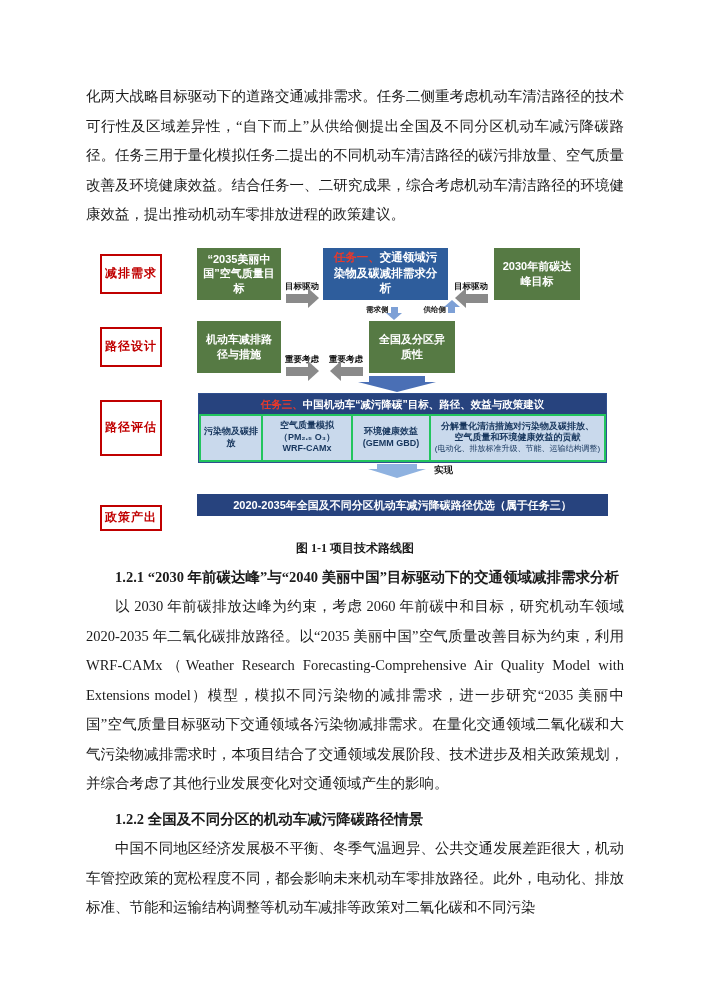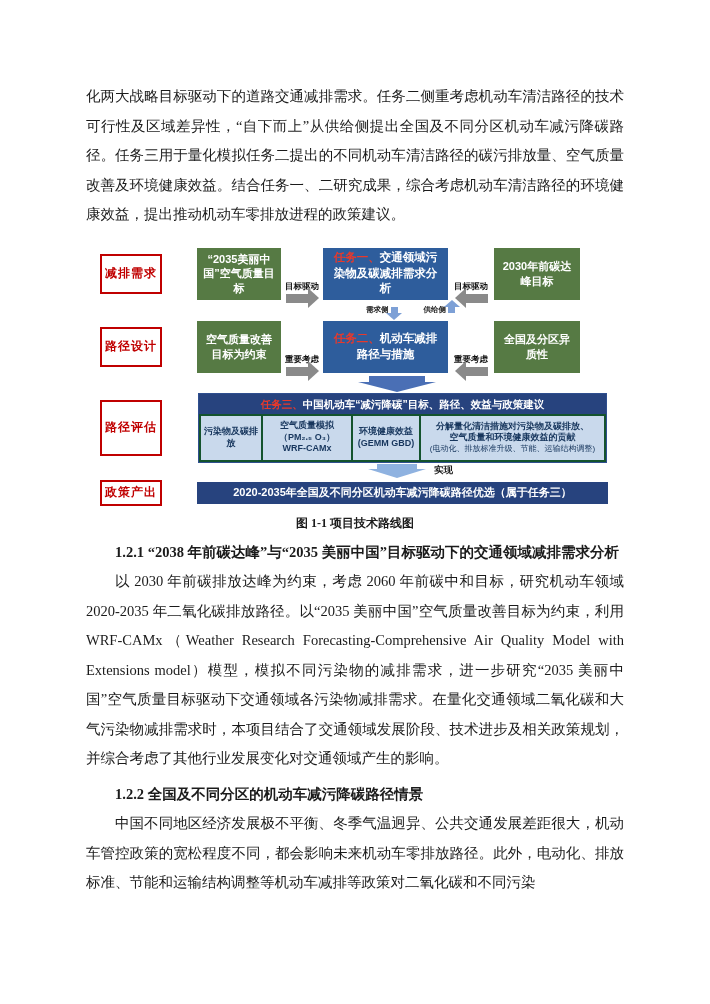--- a/index.html
+++ b/index.html
@@ -14,21 +14,21 @@
   .h3 { margin:6px 0 0 0; font-weight:bold; font-size:14.5px; line-height:29.5px; text-indent:2em; text-align:justify; }
 
   
   .figure { margin-top:15px; font-family:"Liberation Sans","DejaVu Sans",sans-serif; }
   .frow { display:flex; align-items:center; }
   .rbox {
     flex:0 0 62px; margin-left:14px; border:2px solid #c00000; background:#fff;
     color:#c00000; font-weight:bold; font-size:12px; letter-spacing:1px;
     display:flex; align-items:center; justify-content:center; text-align:center;
   }
-  .h40{height:40px;} .h56{height:56px;} .h26{height:26px;}
+  .h40{height:40px;} .h56{height:56px;} .h26{height:26px;margin-top:25px;}
   .gbox {
     background:#567a44; color:#fff; font-weight:bold; font-size:11px; line-height:1.3;
     display:flex; align-items:center; justify-content:center; text-align:center;
     padding:3px 5px; flex:0 0 auto;
   }
   .gleft { width:84px; height:52px; margin-left:35px; }
   .gright { width:86px; height:52px; }
   .tbox {
     width:125px; height:52px; background:#2e5d9c; color:#fff; font-weight:bold;
     font-size:11.5px; line-height:1.35; display:flex; align-items:center;
@@ -54,27 +54,27 @@
     border-left:8px solid transparent; border-right:8px solid transparent; border-top:7px solid #7da0d6; }
   .bup::after { content:""; position:absolute; bottom:100%; left:50%; margin-left:-8px;
     border-left:8px solid transparent; border-right:8px solid transparent; border-bottom:7px solid #7da0d6; }
 
   .bigarrowrow { position:relative; height:17px; }
   .bigarrow { position:absolute; left:311px; top:0; transform:translateX(-50%); width:56px; height:6px; background:#4a6fb5; }
   .bigarrow::after { content:""; position:absolute; top:6px; left:50%; transform:translateX(-50%);
     border-left:39px solid transparent; border-right:39px solid transparent; border-top:10px solid #4a6fb5; }
 
   .frow3 { display:flex; align-items:center; }
-  .t3 { margin-left:36px; width:409px; border:1px solid #2f4f8f; background:#14532d; }
+  .t3 { margin-left:36px; width:409px; border:1px solid #2f4f8f; background:#22c55e; }
   .t3head { background:#27437e; color:#fff; height:20px; line-height:20px; text-align:center; font-size:10.5px; font-weight:bold; white-space:nowrap; }
   .t3body { display:flex; gap:2px; padding:2px; }
   .t3cell { background:#c9d9ec; color:#17365d; font-weight:bold; font-size:9px; line-height:1.3;
     display:flex; flex-direction:column; align-items:center; justify-content:center; text-align:center;
     height:44px; padding:1px 2px; }
-  .c1{width:60px;} .c2{width:88px;} .c3{width:66px;} .c4{flex:1;}
+  .c1{width:60px;} .c2{width:88px;} .c3{width:76px;} .c4{flex:1;}
   .c4 .small { font-size:8px; font-weight:normal; }
 
   .realrow { position:relative; height:16px; }
   .realarrow { position:absolute; left:311px; top:1px; transform:translateX(-50%); width:40px; height:5px; background:#8fb2e0; }
   .realarrow::after { content:""; position:absolute; top:5px; left:50%; transform:translateX(-50%);
     border-left:29px solid transparent; border-right:29px solid transparent; border-top:9px solid #8fb2e0; }
   .reallbl { position:absolute; left:348px; top:1px; font-size:9.5px; font-weight:bold; color:#1b1b1b; }
 
   .frow4 { display:flex; align-items:center; margin-top:1px; }
   .bar { margin-left:35px; width:411px; height:22px; background:#27437e; color:#fff; font-weight:bold;
@@ -115,27 +115,24 @@
         <span class="bdown"></span>
       </span>
       <span class="linkgrp">
         <span class="llbl">供给侧</span>
         <span class="bup"></span>
       </span>
     </div>
 
     <div class="frow">
       <div class="rbox h40">路径设计</div>
-      <div class="gbox gleft">空气质量改善目标为约束</div>
+      <div class="gbox gleft">机动车减排路径与措施</div>
       <div class="acell">
         <span class="albl">重要考虑</span>
         <div class="harrow right"></div>
-      </div>
-      <div class="tbox">
-        <span><span class="tprefix">任务二、</span><span>机动车减排路径与措施</span></span>
       </div>
       <div class="acell r">
         <span class="albl">重要考虑</span>
         <div class="harrow left"></div>
       </div>
       <div class="gbox gright">全国及分区异质性</div>
     </div>
 
     <div class="bigarrowrow">
       <div class="bigarrow"></div>
@@ -173,18 +170,18 @@
     </div>
 
     <div class="frow4">
       <div class="rbox h26">政策产出</div>
       <div class="bar">2020-2035年全国及不同分区机动车减污降碳路径优选（属于任务三）</div>
     </div>
 
     <p class="figcap">图 1-1 项目技术路线图</p>
   </div>
 
-  <p class="h3">1.2.1 “2038 年前碳达峰”与“2035 美丽中国”目标驱动下的交通领域减排需求分析</p>
+  <p class="h3">1.2.1 “2030 年前碳达峰”与“2040 美丽中国”目标驱动下的交通领域减排需求分析</p>
   <p class="para ind">以 2030 年前碳排放达峰为约束，考虑 2060 年前碳中和目标，研究机动车领域 2020-2035 年二氧化碳排放路径。以“2035 美丽中国”空气质量改善目标为约束，利用 WRF-CAMx（Weather Research Forecasting-Comprehensive Air Quality Model with Extensions model）模型，模拟不同污染物的减排需求，进一步研究“2035 美丽中国”空气质量目标驱动下交通领域各污染物减排需求。在量化交通领域二氧化碳和大气污染物减排需求时，本项目结合了交通领域发展阶段、技术进步及相关政策规划，并综合考虑了其他行业发展变化对交通领域产生的影响。</p>
   <p class="h3">1.2.2 全国及不同分区的机动车减污降碳路径情景</p>
   <p class="para ind">中国不同地区经济发展极不平衡、冬季气温迥异、公共交通发展差距很大，机动车管控政策的宽松程度不同，都会影响未来机动车零排放路径。此外，电动化、排放标准、节能和运输结构调整等机动车减排等政策对二氧化碳和不同污染</p>
 
 </div>
 
 </body></html>

